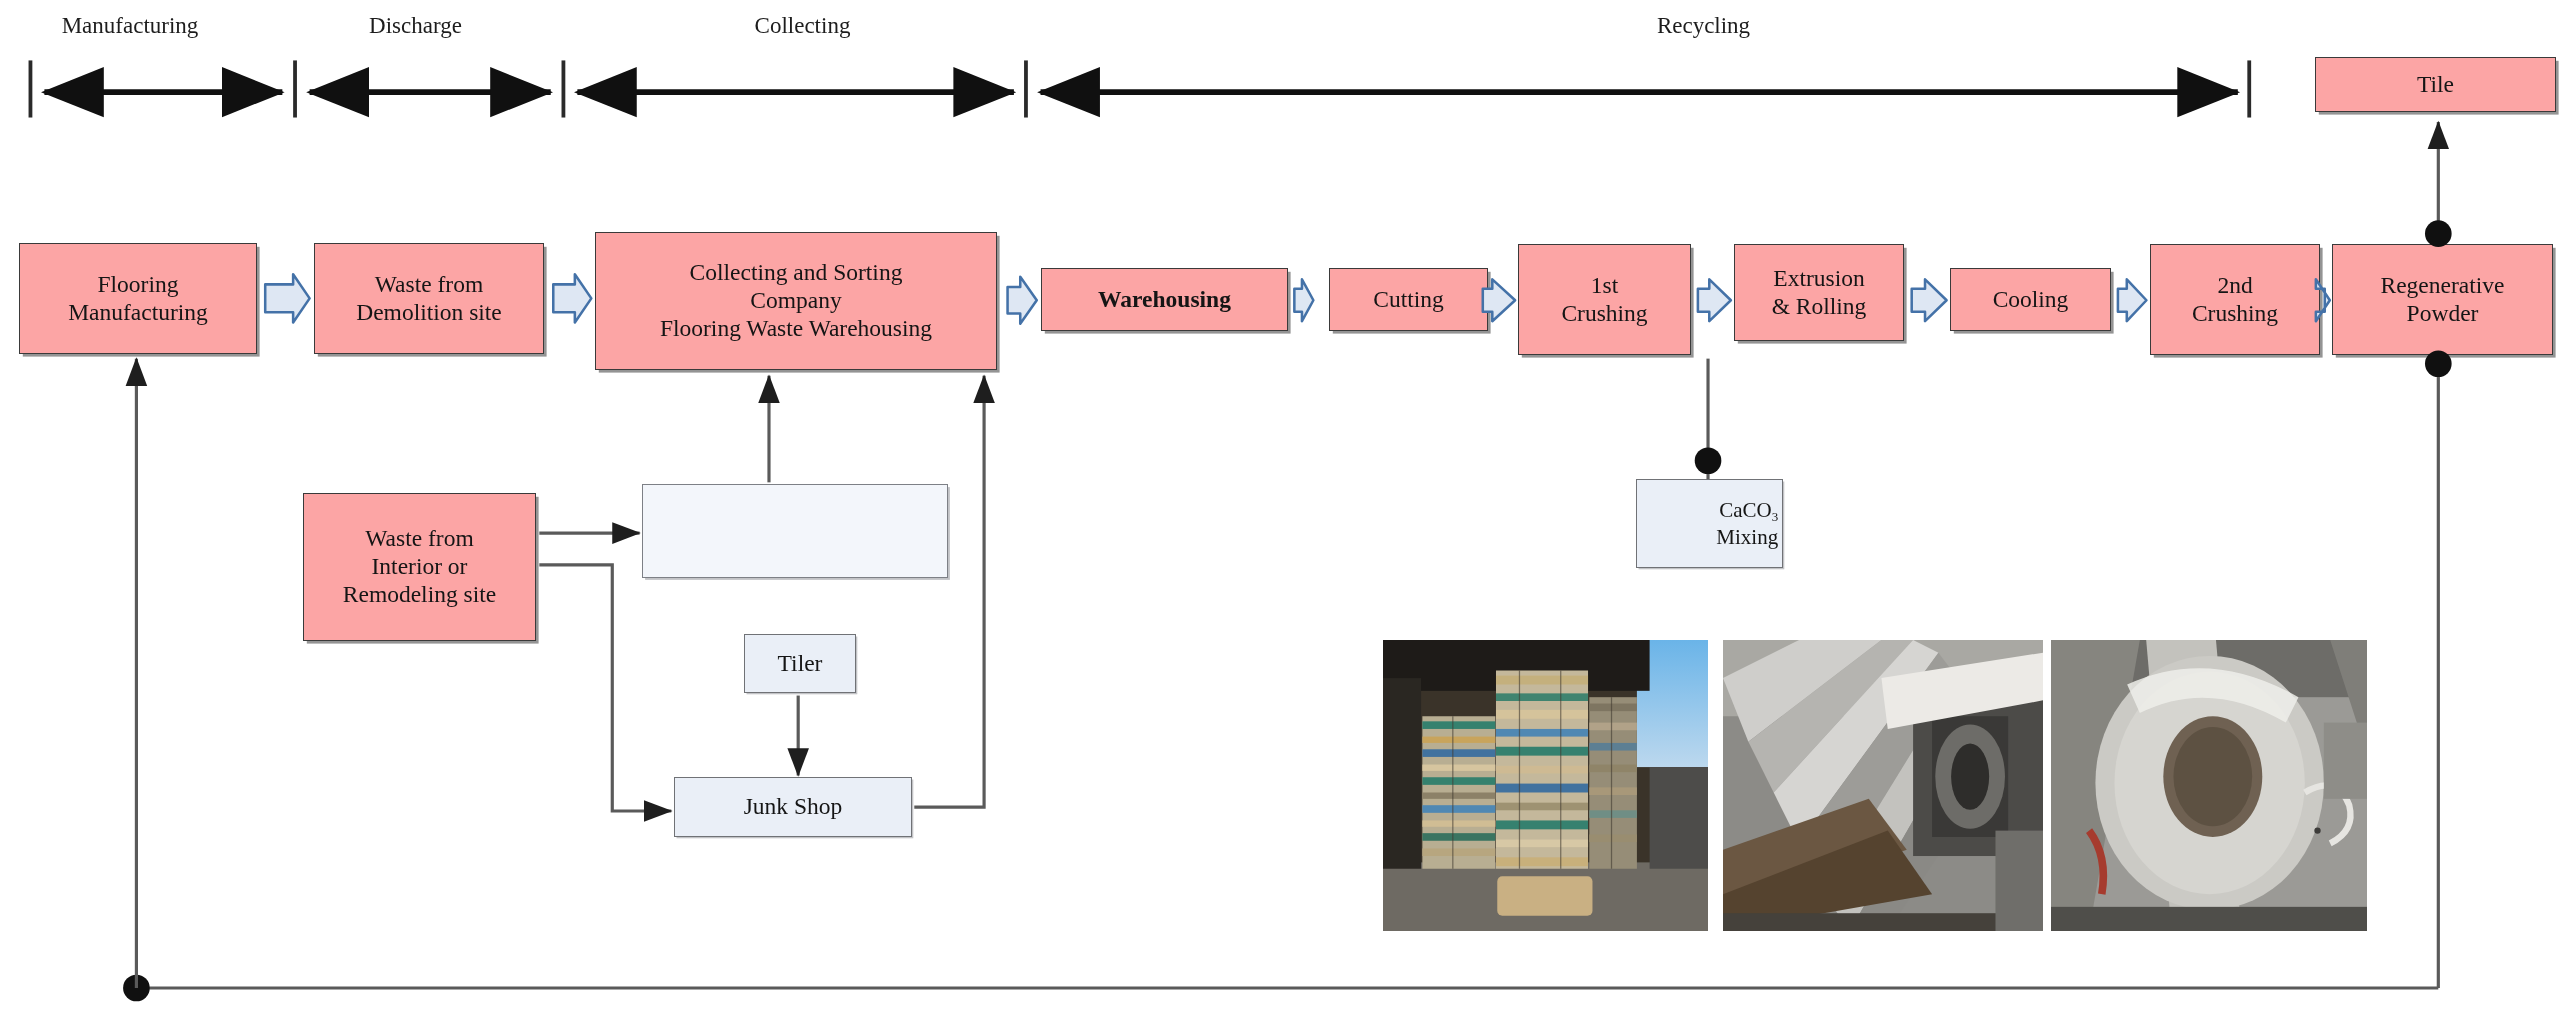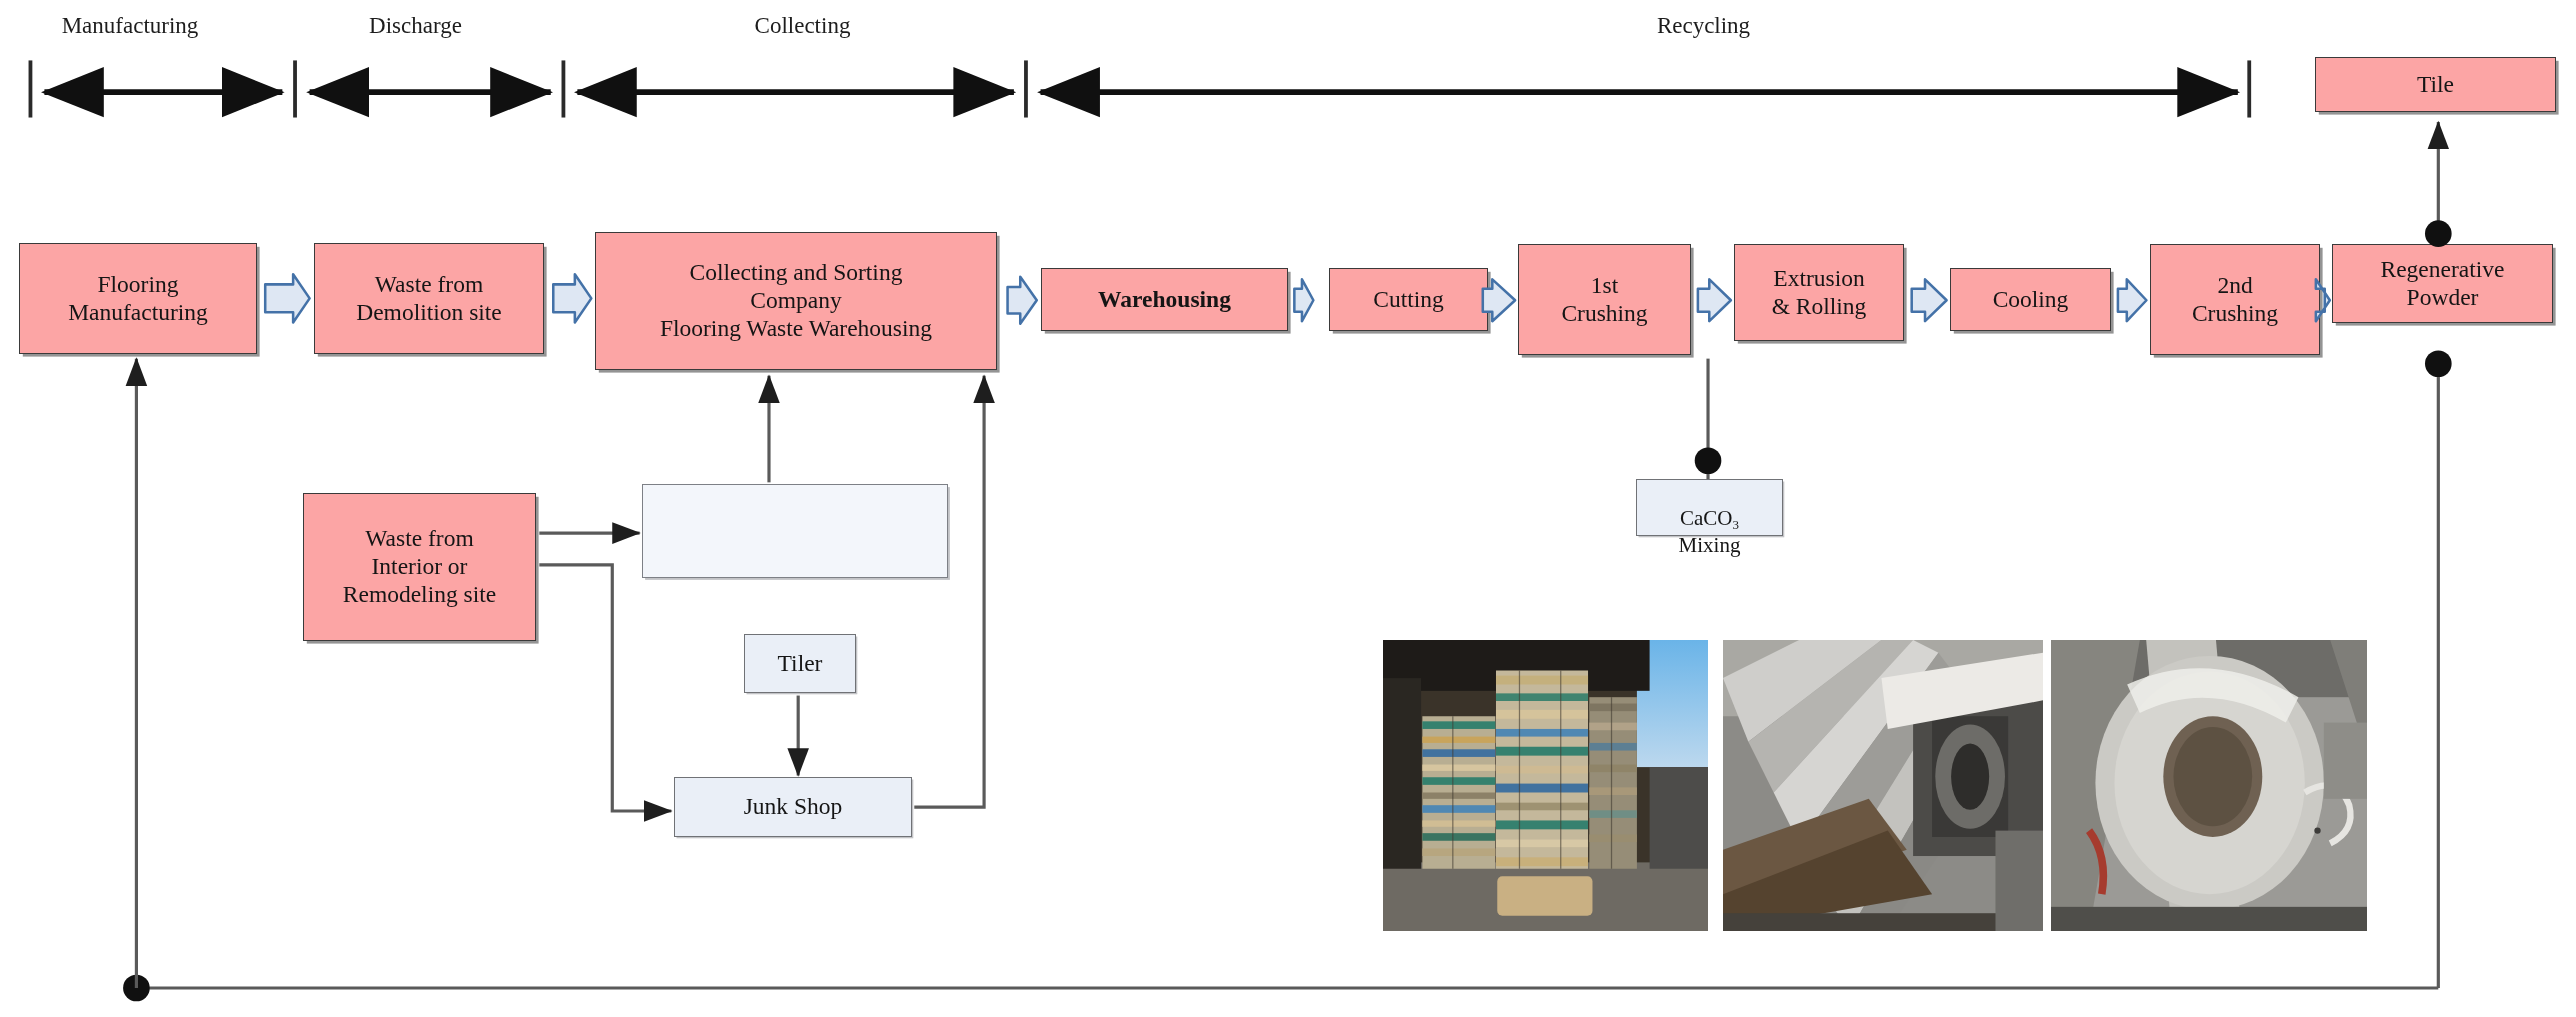--- a/index.html
+++ b/index.html
@@ -138,30 +138,30 @@
 
   <div class="node" style="left:1950px; top:268px; width:161px; height:63px;">
     <span class="label" style="white-space:pre-line;">Cooling</span>
   </div>
 
   <div class="node" style="left:2150px; top:244px; width:170px; height:111px;">
     <span class="label" style="white-space:pre-line;">2nd
 Crushing</span>
   </div>
 
-  <div class="node" style="left:2332px; top:244px; width:221px; height:79px;">
+  <div class="node" style="left:2332px; top:244px; width:221px; height:111px;">
     <span class="label" style="white-space:pre-line;">Regenerative
 Powder</span>
   </div>
 
   <div class="node" style="left:2315px; top:57px; width:241px; height:55px;">
     <span class="label">Tile</span>
   </div>
 
-  <div class="node plain" style="left:1636px; top:479px; width:147px; height:57px; align-items:flex-start; padding-top:26px;">
+  <div class="node plain" style="left:1636px; top:479px; width:147px; height:89px; align-items:flex-start; padding-top:18px;text-align:right;">
     <span class="label" style="font-size:21px; line-height:1.15;"><span>CaCO</span><sub>3</sub><br><span>Mixing</span></span>
   </div>
 
   <div class="node" style="left:303px; top:493px; width:233px; height:148px;">
     <span class="label" style="white-space:pre-line;">Waste from
 Interior or
 Remodeling site</span>
   </div>
 
   <div class="frame" style="left:642px; top:484px; width:306px; height:94px;"></div>

